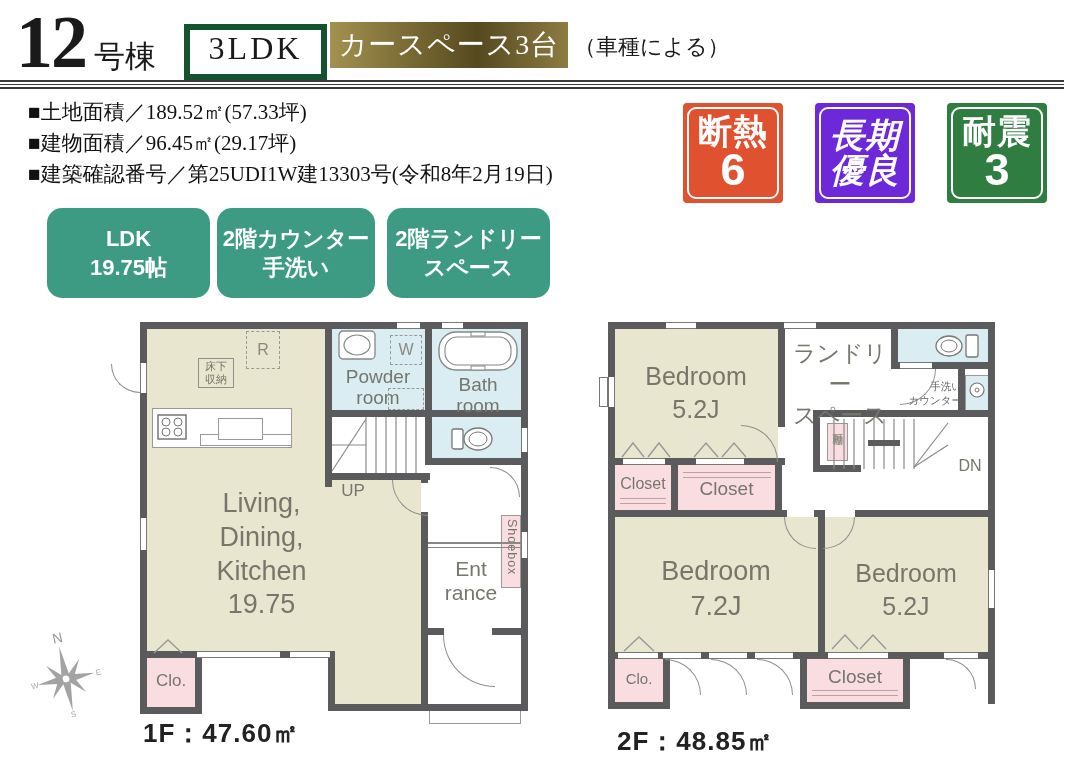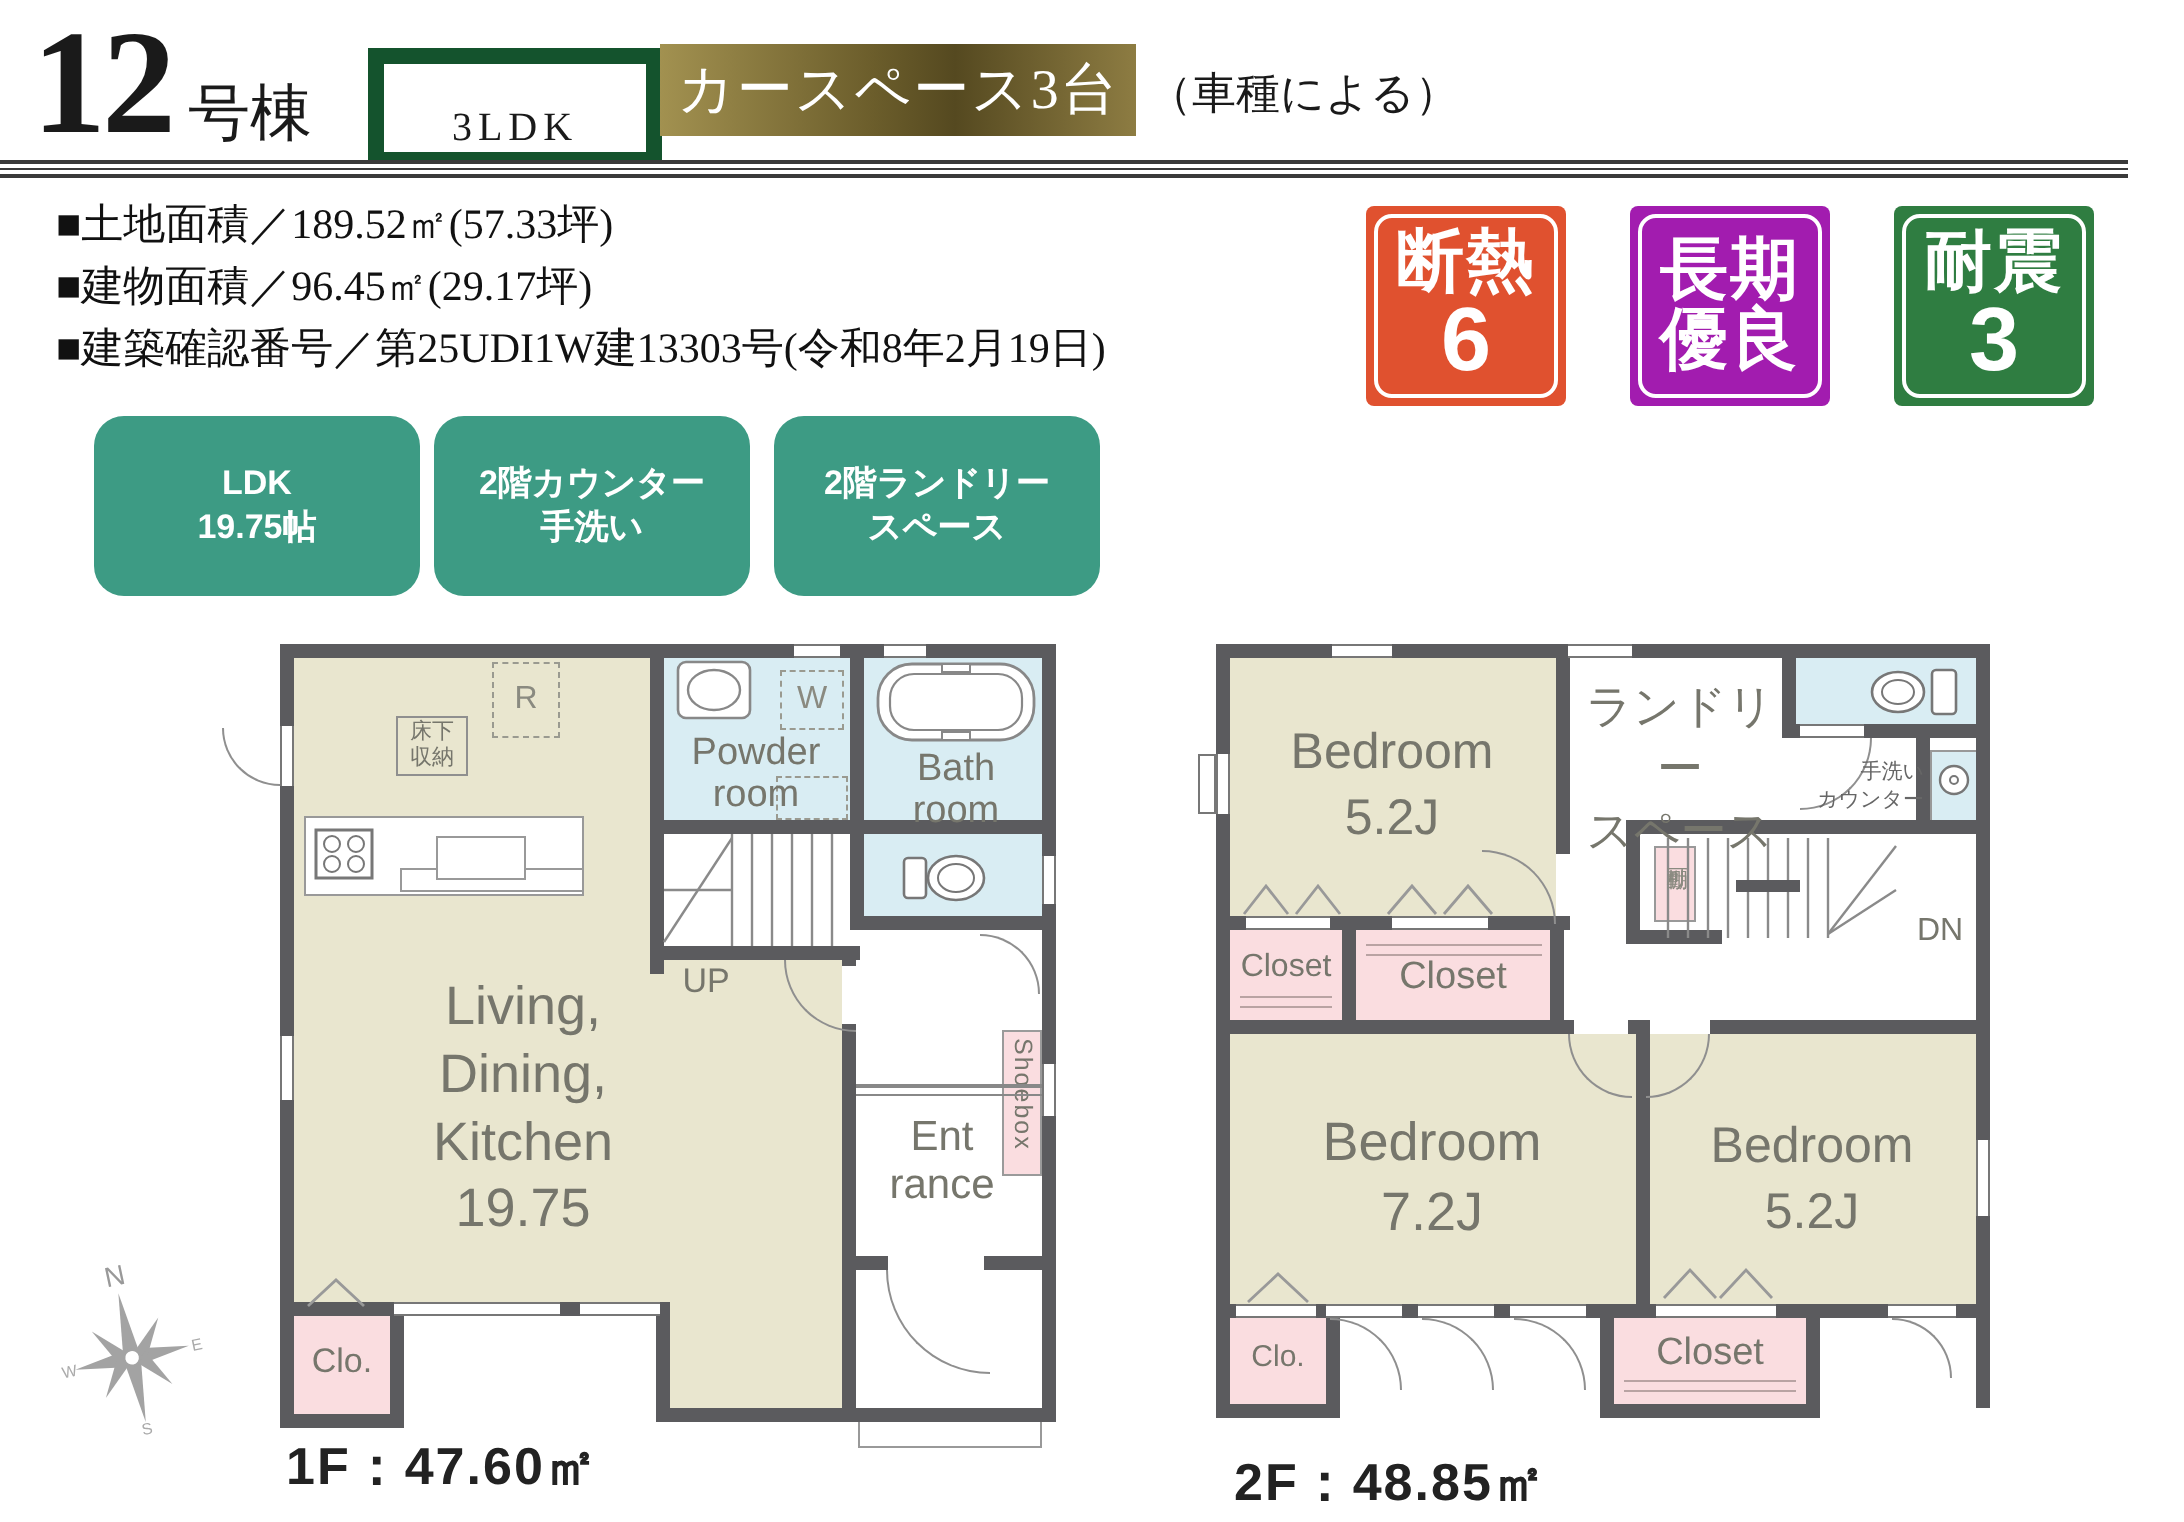--- a/index.html
+++ b/index.html
@@ -3,41 +3,41 @@
 <meta charset="utf-8">
 <style>
   html,body{margin:0;padding:0}
   body{width:1092px;height:761px;background:#fff;position:relative;overflow:hidden;
        font-family:"Liberation Sans","DejaVu Sans",sans-serif;color:#1a1a1a}
   .abs{position:absolute}
   .serif{font-family:"Liberation Serif","DejaVu Serif",serif}
   
   .unit-num{left:16px;top:0px;font-size:74px;font-weight:700;letter-spacing:-2px}
   .unit-suffix{left:94px;top:36px;font-size:31px;font-weight:400}
-  .plan-box{left:184px;top:24px;width:131px;height:44px;border:8px solid #14532d;
-            display:flex;align-items:flex-end;justify-content:center;font-size:20px;letter-spacing:3px}
+  .plan-box{left:184px;top:24px;width:131px;height:44px;border:6px solid #14532d;
+            display:flex;align-items:flex-start;justify-content:center;font-size:32px;letter-spacing:3px}
   .gold-banner{left:330px;top:22px;width:238px;height:46px;color:#fff;
             background:linear-gradient(90deg,#a29150 0%,#6b5d2b 45%,#554920 62%,#8d7c42 100%);
             display:flex;align-items:center;justify-content:center;font-size:28px;letter-spacing:1px}
   .car-note{left:574px;top:32px;font-size:22px}
   .rule{left:0;top:80px;width:1064px;height:9px;box-sizing:border-box;
         border-top:2.5px solid #3a3a3a;border-bottom:2.5px solid #3a3a3a;
         background:linear-gradient(#fff 0 40%,#3a3a3a 40% 58%,#fff 58%)}
   .info-line{left:28px;font-size:21px;font-family:"Liberation Serif","DejaVu Serif",serif;color:#111}
   
   .badge{position:absolute;top:103px;width:100px;height:100px;border-radius:4px}
   .badge-frame{position:absolute;left:4px;top:4px;right:4px;bottom:4px;border:2.5px solid #fff;border-radius:9px;
                color:#fff;text-align:center;font-weight:700;display:flex;flex-direction:column;
                justify-content:center;line-height:1.04}
   .badge-line1{font-size:34px;letter-spacing:1px}
   .num{font-size:45px;line-height:.95}
   .txt{font-size:34px;letter-spacing:1px}
   
   .feature{position:absolute;top:208px;height:90px;border-radius:15px;color:#fff;font-weight:700;
-           font-size:17px;line-height:1.32;display:flex;align-items:center;justify-content:center;
+           font-size:22px;line-height:1.32;display:flex;align-items:center;justify-content:center;
            text-align:center;white-space:pre-line}
   
   .plan{position:absolute;overflow:visible}
   .wall{position:absolute;background:#5b5b5e}
   .room{position:absolute}
   .beige{background:#e9e6cf}
   .blue{background:#d9edf3}
   .pink{background:#fadde0}
   .white{background:#fff}
   .lbl{position:absolute;color:#76766c;white-space:pre-line;text-align:center;line-height:1.25}
@@ -73,21 +73,21 @@
 <div class="abs info-line" style="top:98px">■土地面積／189.52㎡(57.33坪)</div>
 <div class="abs info-line" style="top:129px">■建物面積／96.45㎡(29.17坪)</div>
 <div class="abs info-line" style="top:160px">■建築確認番号／第25UDI1W建13303号(令和8年2月19日)</div>
 
 <div class="badge" style="left: 683px; background: rgb(224, 81, 47);">
   <div class="badge-frame">
     <div class="badge-line1">断熱</div>
     <div class="num">6</div>
   </div>
 </div>
-<div class="badge" style="left: 815px; background: #a21caf;">
+<div class="badge" style="left: 815px; background: #6d28d9; font-style: italic;">
   <div class="badge-frame">
     <div class="badge-line1">長期</div>
     <div class="txt">優良</div>
   </div>
 </div>
 <div class="badge" style="left: 947px; background: rgb(47, 125, 65);">
   <div class="badge-frame">
     <div class="badge-line1">耐震</div>
     <div class="num">3</div>
   </div>

